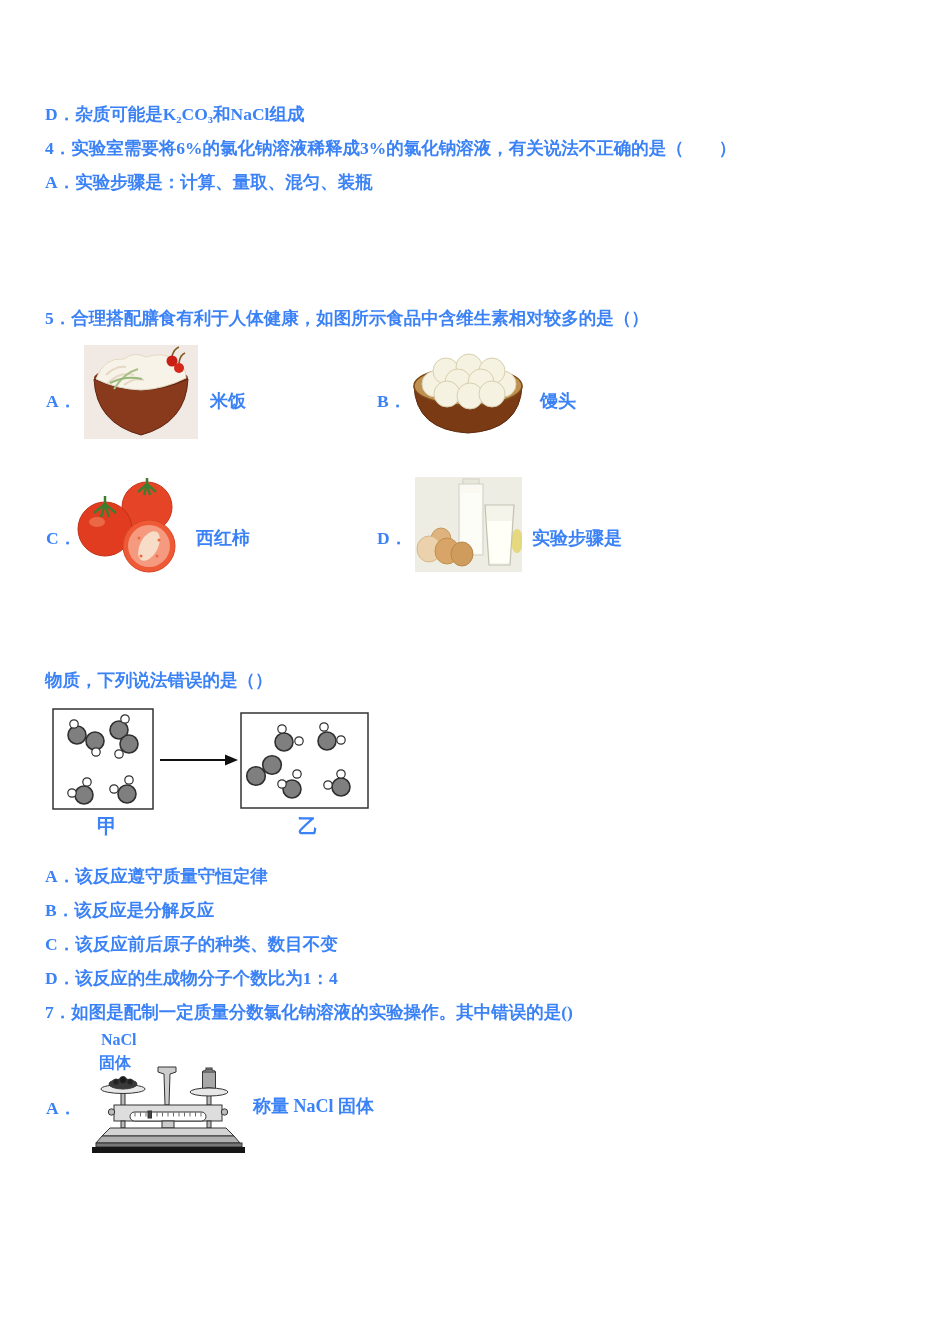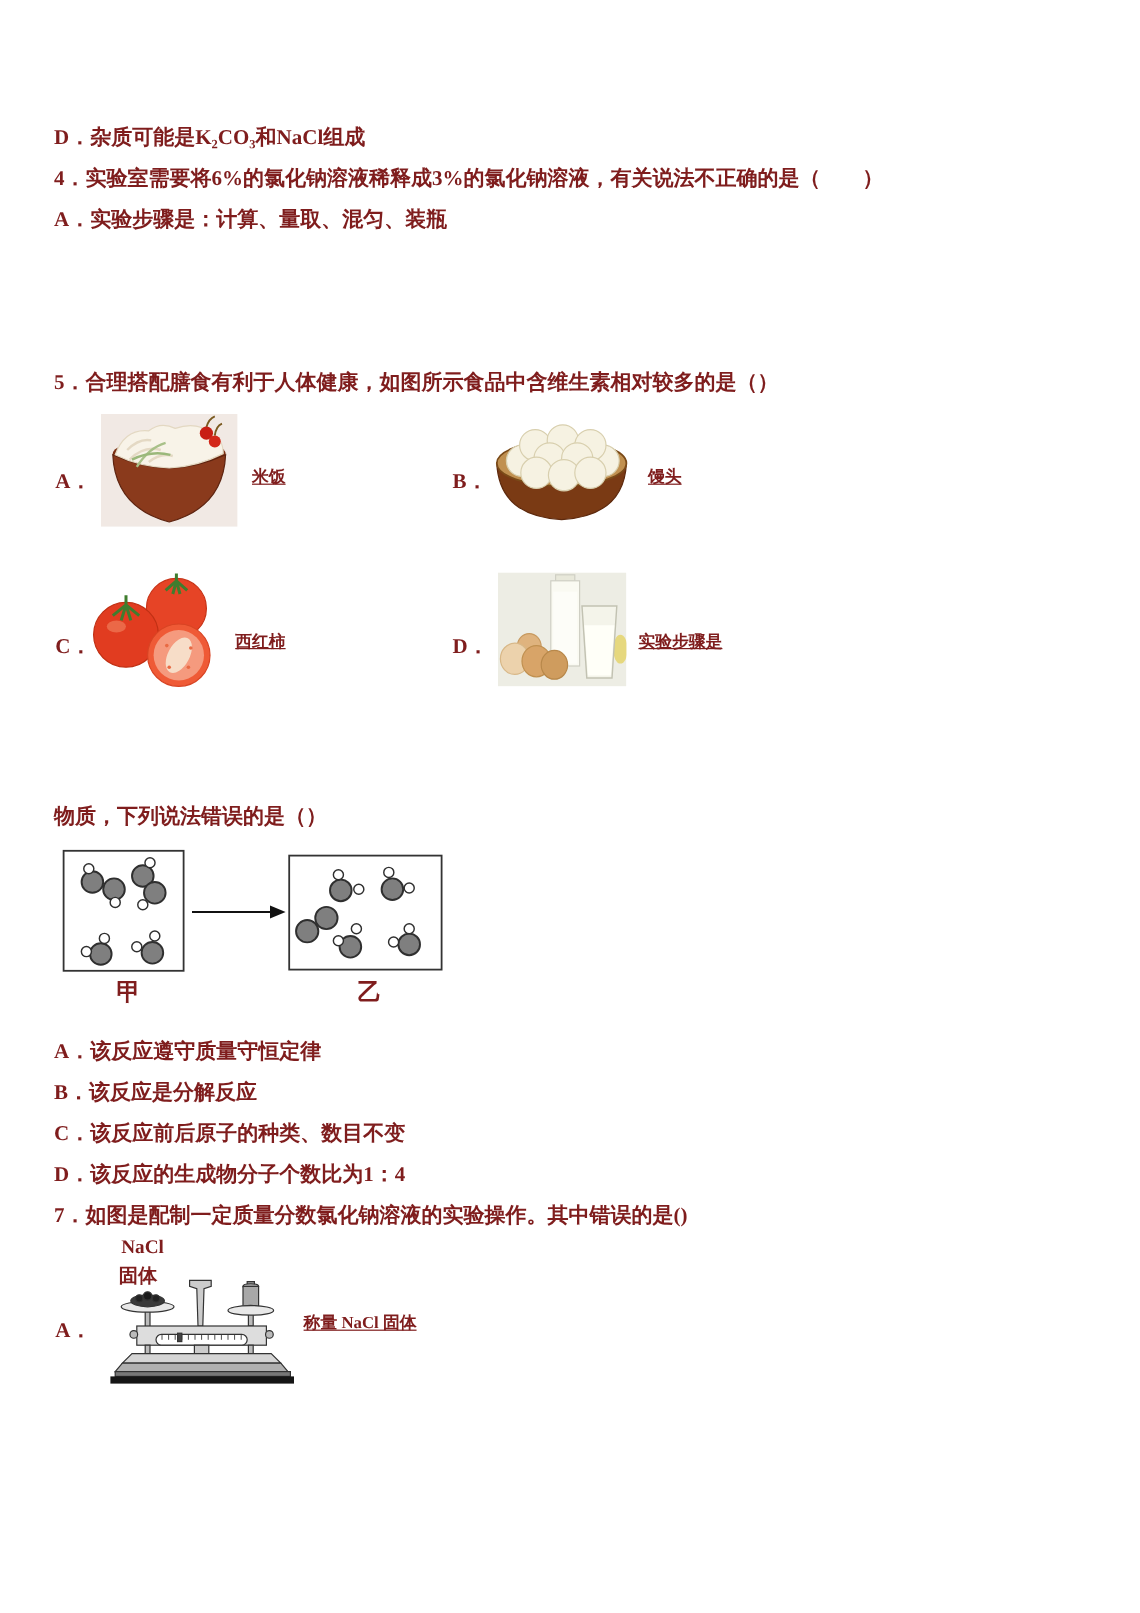--- a/index.html
+++ b/index.html
@@ -1,23 +1,23 @@
 <!DOCTYPE html>
 <html><head>
 <meta charset="utf-8">
 <style>
   html,body{margin:0;padding:0;background:#ffffff;}
   .page{
     position:relative;width:950px;height:1344px;background:#ffffff;
     font-family:"Liberation Serif","DejaVu Serif",serif;
-    font-weight:bold;color:#7f1d1d;overflow:hidden;
+    font-weight:bold;color:#3b82f6;overflow:hidden;
   }
   .line{position:absolute;left:45px;font-size:17.5px;line-height:21px;white-space:pre;}
   .lbl{position:absolute;font-size:17.5px;white-space:pre;}
-  .cap{position:absolute;font-size:14px;white-space:pre;text-decoration:underline;}
+  .cap{position:absolute;font-size:18px;white-space:pre;}
   .figlbl{position:absolute;font-size:16px;white-space:pre;}
   .dialbl{position:absolute;font-size:20px;white-space:pre;}
   .inline-atom{
     display:inline-block;width:21px;height:21px;border-radius:50%;
     background:#8a8a8a;border:1px solid #555;vertical-align:6px;margin:0 2px;
   }
   svg{position:absolute;display:block;}
 </style>
 </head>
 <body>

